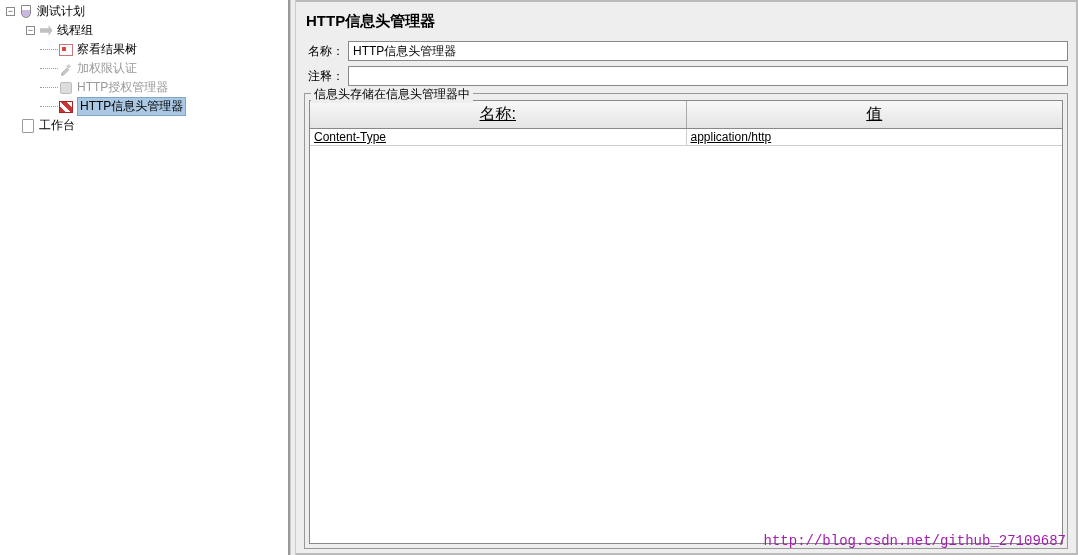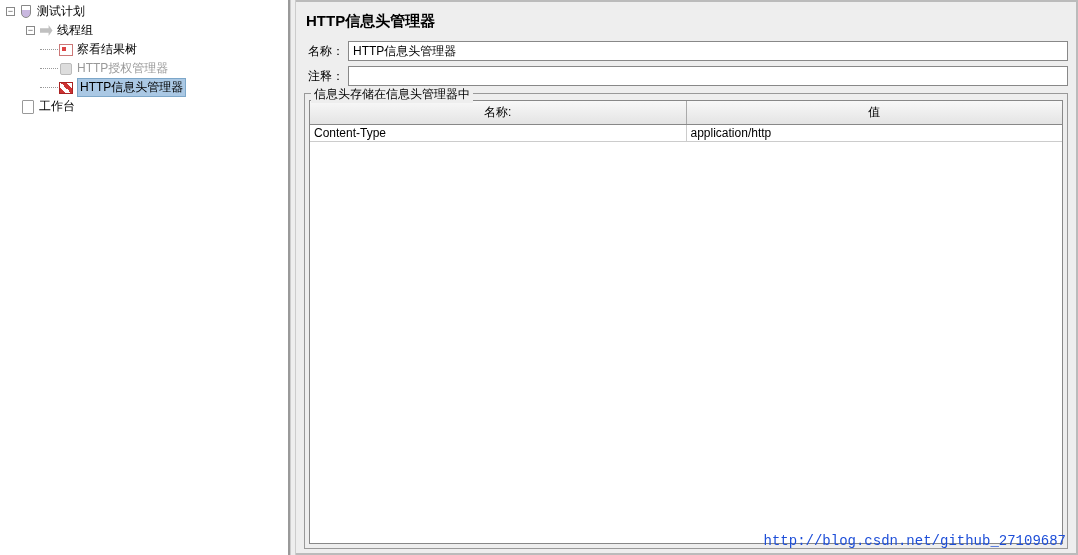--- a/index.html
+++ b/index.html
@@ -163,20 +163,21 @@
       font-family: inherit;
     }
     .fieldset {
       border: 1px solid #999;
       margin-top: 2px;
       flex: 1;
       display: flex;
       flex-direction: column;
       position: relative;
       padding: 6px 4px 4px 4px;
+      text-decoration: underline;
     }
     .fieldset-legend {
       position: absolute;
       top: -8px;
       left: 6px;
       background: #eeeeee;
       padding: 0 3px;
       font-size: 12px;
     }
     .table-wrap {
@@ -188,21 +189,21 @@
     }
     .thead {
       display: flex;
       background: #eeeeee;
       border-bottom: 1px solid #888;
     }
     .th {
       flex: 1;
       text-align: center;
       padding: 3px;
-      font-size: 12px;
+      font-size: 16px;
       border-right: 1px solid #aaa;
       background: linear-gradient(to bottom, #f8f8f8, #e4e4e4);
     }
     .th:last-child { border-right: none; }
     .tbody {
       flex: 1;
       overflow: auto;
     }
     .tr {
       display: flex;
@@ -212,21 +213,21 @@
       flex: 1;
       padding: 1px 4px;
       font-size: 12px;
       border-right: 1px solid #ccc;
     }
     .td:last-child { border-right: none; }
     .watermark {
       position: absolute;
       bottom: 6px;
       right: 12px;
-      color: #1d4ed8;
+      color: #a21caf;
       font-size: 14px;
       font-family: "Courier New", monospace;
       pointer-events: none;
     }
     .divider-strip {
       width: 6px;
       background: #eee;
       border-left: 1px solid #ccc;
       border-right: 1px solid #ccc;
     }
@@ -260,20 +261,33 @@
     <div class="tree-node">
       <span class="tree-spacer" style="width:40px"></span>
       <span class="hbranch"></span>
       <span class="tree-icon">
           <span class="icon-tree-result"></span>
         </span>
       <span class="tree-label">察看结果树</span>
     </div>
 
 
+    <div class="tree-node">
+      <span class="tree-spacer" style="width:40px"></span>
+      <span class="hbranch"></span>
+      <span class="tree-icon">
+        <span class="icon-dropper">
+            <svg viewBox="0 0 16 16">
+              <path d="M3 13 L9 7 L11 9 L5 15 L3 15 Z" fill="#ccc" stroke="#aaa"></path>
+              <rect x="9" y="3" width="4" height="4" fill="#ccc" transform="rotate(45 11 5)"></rect>
+            </svg>
+          </span>
+      </span>
+      <span class="tree-label disabled">加权限认证</span>
+    </div>
 
     <div class="tree-node">
       <span class="tree-spacer" style="width:40px"></span>
       <span class="hbranch"></span>
       <span class="tree-icon">
           <span class="icon-lock"></span>
         </span>
       <span class="tree-label disabled">HTTP授权管理器</span>
     </div>
 

